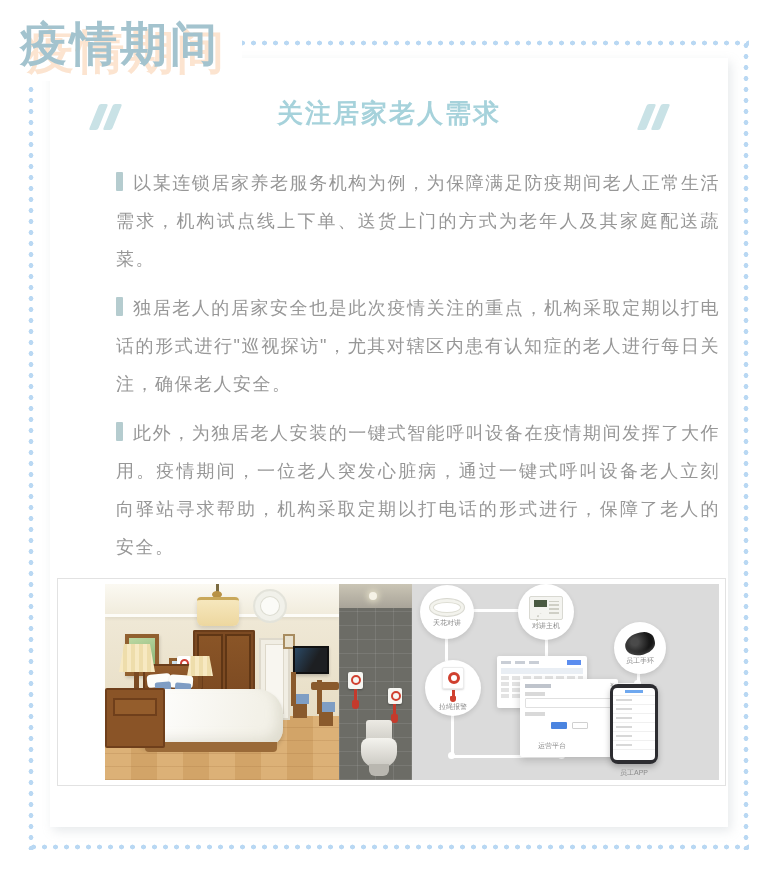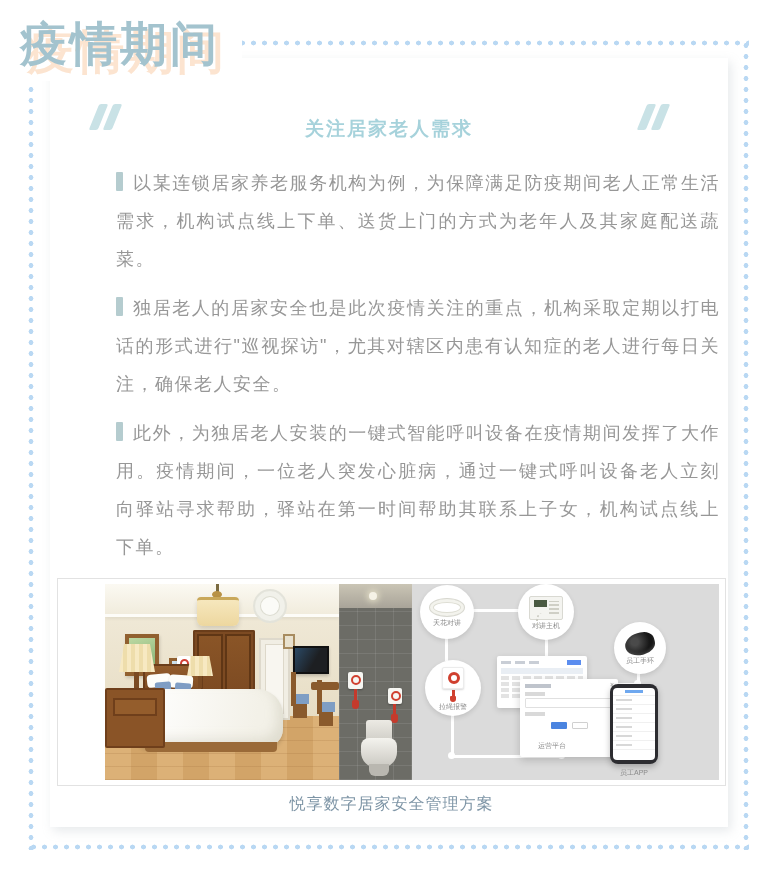--- a/index.html
+++ b/index.html
@@ -27,22 +27,22 @@
   .title{position:absolute;left:12px;top:12px;margin:0;z-index:4;background:#fff;
     padding:8px 22px 14px 8px;font-size:47px;line-height:1;font-weight:900;letter-spacing:3px;
     color:#a3c3ce;text-shadow:7px 8px 0 #fce4d0;}
 
   
   .quote-mark{position:absolute;z-index:3;white-space:nowrap;}
   .quote-left{left:44px;top:46px;}
   .quote-right{right:58px;top:46px;}
   .qbar{display:inline-block;width:9px;height:26px;background:#c9e2e6;border-radius:2px;
     transform:skewX(-22deg);margin-right:5px;}
-  .heading{position:absolute;top:57px;left:0;right:0;margin:0;text-align:center;z-index:3;
-    font-size:19px;font-weight:700;line-height:27px;letter-spacing:2px;color:#a6d2db;}
+  .heading{position:absolute;top:42px;left:0;right:0;margin:0;text-align:center;z-index:3;
+    font-size:26px;font-weight:700;line-height:27px;letter-spacing:2px;color:#a6d2db;}
   .heading .hl{display:inline-block;padding:0 10px 4px;
     background:linear-gradient(180deg,rgba(0,0,0,0) 58%, #fcdbc6 58%);}
 
   
   .paragraphs{position:absolute;top:106px;left:38px;width:604px;z-index:3;margin-left:28px;}
   .para{margin:0 0 11px 0;font-size:18px;line-height:38px;letter-spacing:1.5px;
     color:#979797;text-align:justify;}
   .pmark{display:inline-block;width:7px;height:19px;background:#b5cccf;border-radius:1px;
     margin-right:10px;vertical-align:-2px;}
 
@@ -236,21 +236,21 @@
     <span class="qbar"></span><span class="qbar"></span>
   </div>
 
   <h2 class="heading">
     <span>关注居家老人需求</span><br>
   </h2>
 
   <div class="paragraphs">
     <p class="para"><span class="pmark"></span><span>以某连锁居家养老服务机构为例，为保障满足防疫期间老人正常生活需求，机构试点线上下单、送货上门的方式为老年人及其家庭配送蔬菜。</span></p>
     <p class="para"><span class="pmark"></span><span>独居老人的居家安全也是此次疫情关注的重点，机构采取定期以打电话的形式进行"巡视探访"，尤其对辖区内患有认知症的老人进行每日关注，确保老人安全。</span></p>
-    <p class="para"><span class="pmark"></span><span>此外，为独居老人安装的一键式智能呼叫设备在疫情期间发挥了大作用。疫情期间，一位老人突发心脏病，通过一键式呼叫设备老人立刻向驿站寻求帮助，驿站在第一时间帮助其联系上子女，机构试点线上下单。</span></p>
+    <p class="para"><span class="pmark"></span><span>此外，为独居老人安装的一键式智能呼叫设备在疫情期间发挥了大作用。疫情期间，一位老人突发心脏病，通过一键式呼叫设备老人立刻向驿站寻求帮助，机构采取定期以打电话的形式进行，保障了老人的安全。</span></p>
   </div>
 
   <div class="figure">
     <div class="collage">
 
       <div class="photo-bedroom">
         <div class="bd bd-wall"></div>
         <div class="bd bd-ceiling"></div>
         <div class="bd bd-floor"></div>
         <div class="bd bd-pendant-stem"></div>
@@ -363,16 +363,15 @@
             <div class="m-row"></div>
             <div class="m-row"></div>
             <div class="m-row"></div>
             <div class="m-row"></div>
           </div>
         </div>
         <div class="lbl lbl-app">员工APP</div>
       </div>
     </div>
 
-    <div class="caption">悦享数字居家安全管理方案</div>
   </div>
 
 </div>
 
 </body></html>

